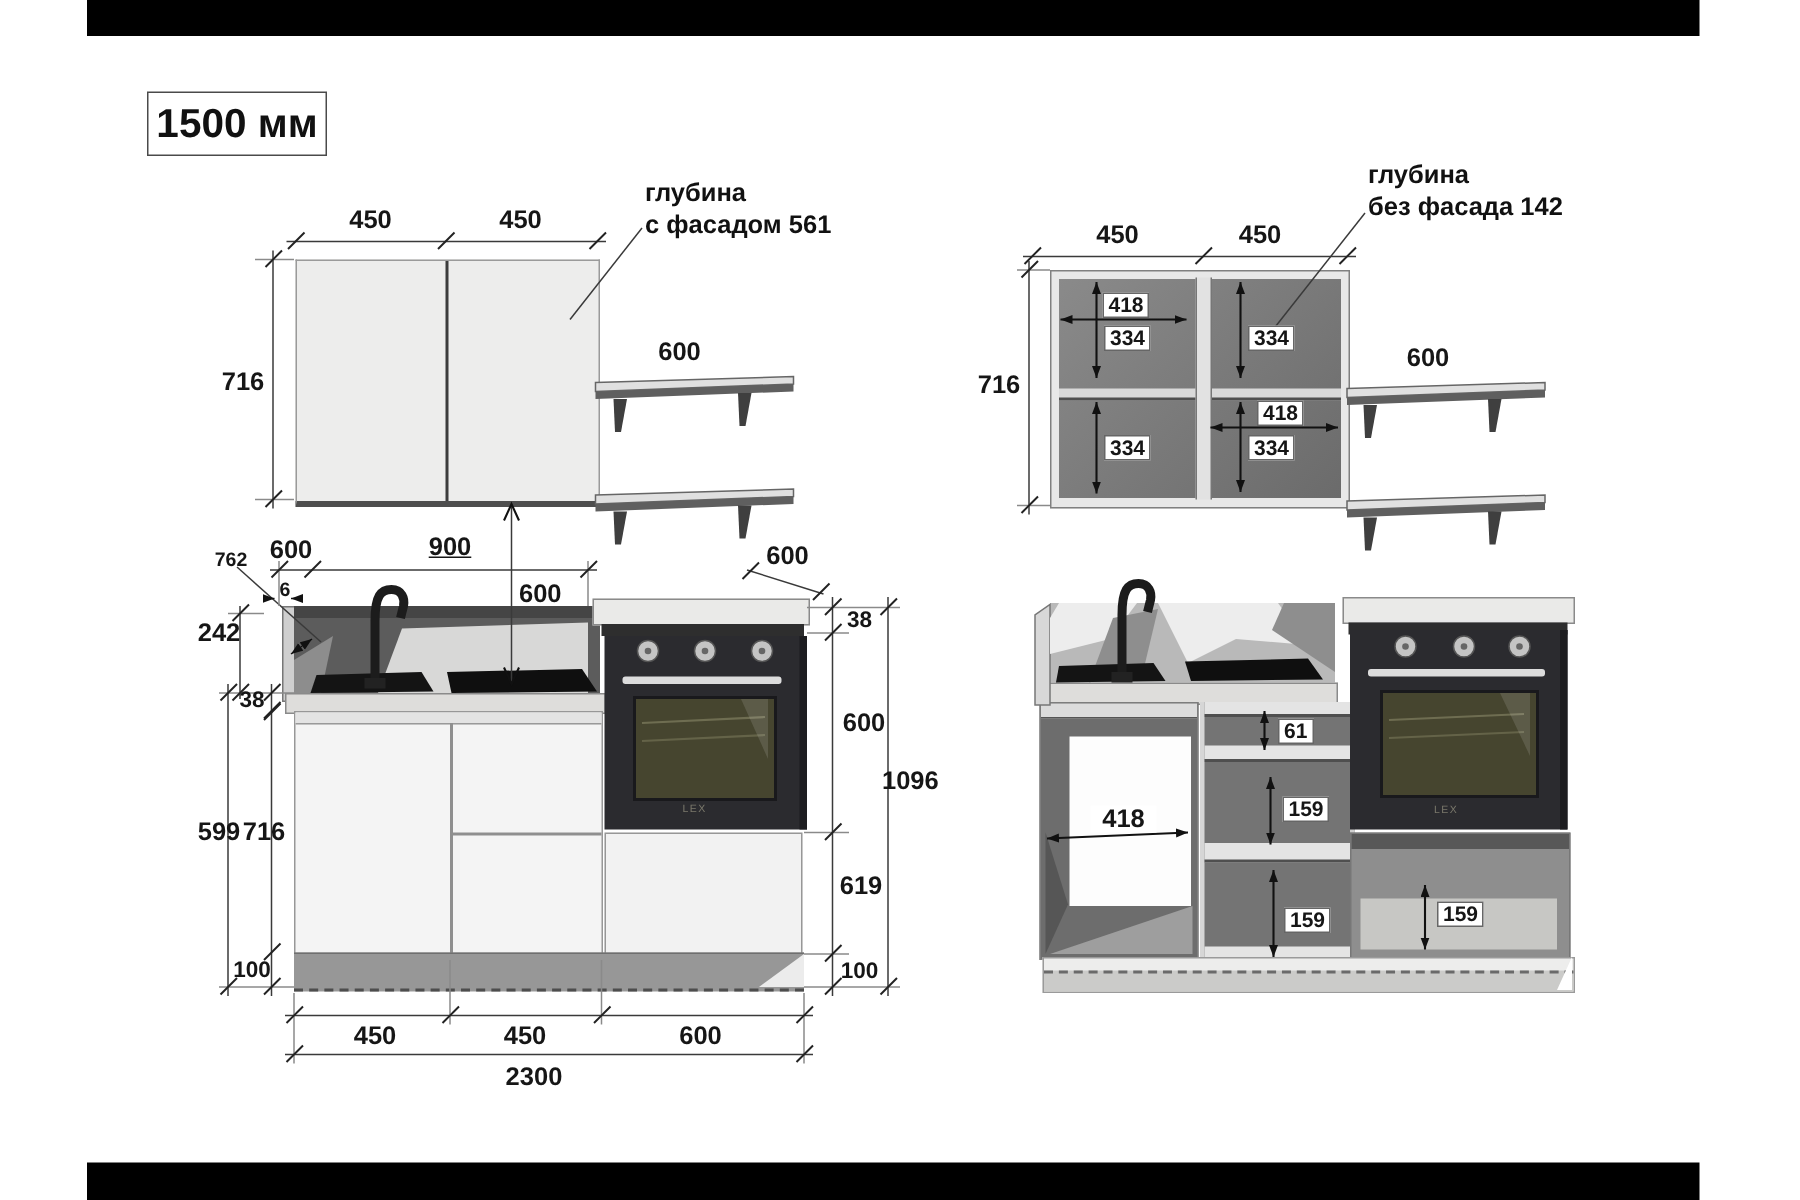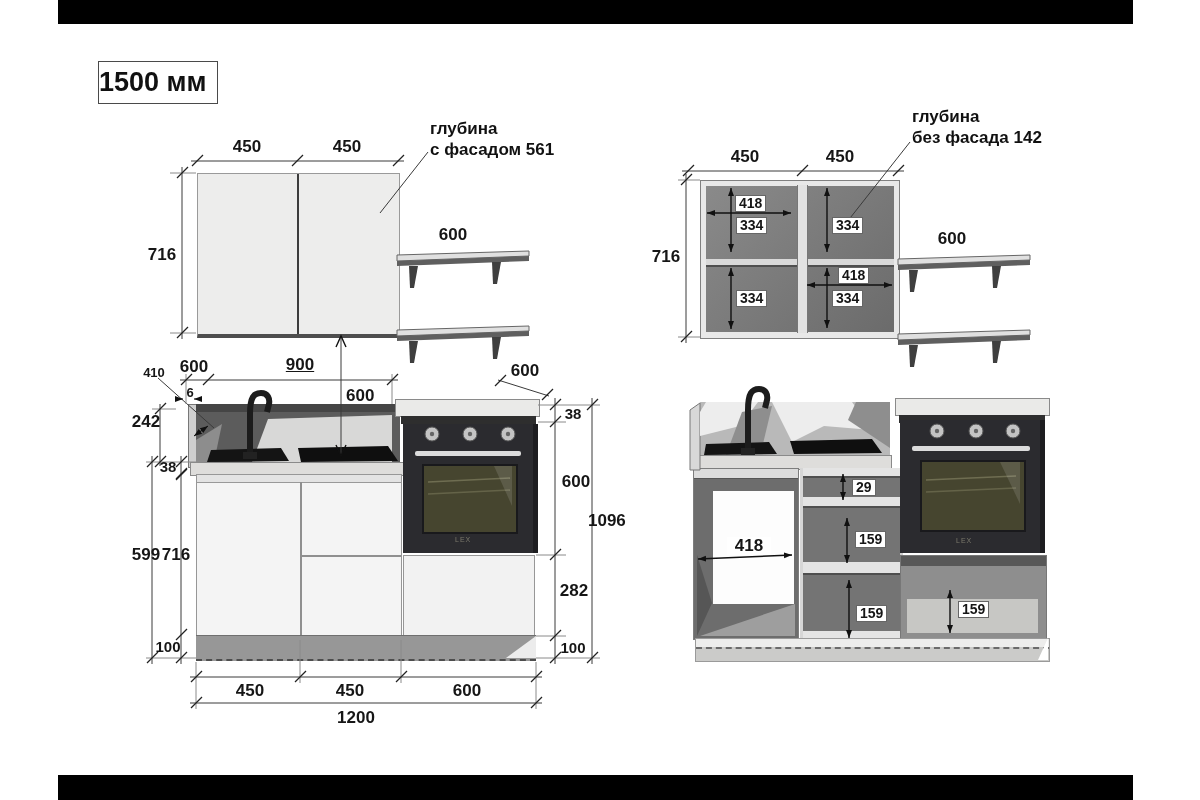--- a/index.html
+++ b/index.html
@@ -2,21 +2,21 @@
 <html><head>
 <meta charset="utf-8">
 <style>
   html,body{margin:0;padding:0;background:#fff;}
   .canvas{position:relative;width:1200px;height:800px;background:#fff;overflow:hidden;
           font-family:"Liberation Sans",sans-serif;}
   .bar{position:absolute;left:58px;width:1075px;background:#000;}
   .bar.top{top:0;height:24px;}
   .bar.bottom{top:775px;height:25px;}
   .title-box{position:absolute;left:98px;top:61px;width:118px;height:41px;border:1.5px solid #4a4a4a;
-             display:flex;align-items:center;font-weight:bold;font-size:27px;color:#111;}
+             display:flex;align-items:center;justify-content:center;font-weight:bold;font-size:27px;color:#111;}
   .dim{position:absolute;font-weight:bold;font-size:17px;color:#161616;text-align:center;line-height:1.05;z-index:30;}
   .dim.s15{font-size:15px;}
   .dim.s13{font-size:13px;}
   .dim.boxed{background:#fff;border:1px solid #666;font-size:14px;padding:0 3px;line-height:15px;}
   .note{position:absolute;font-weight:bold;font-size:17px;color:#111;line-height:1.25;z-index:30;text-align:left;}
   .brand{position:absolute;font-size:7px;color:#b8b49a;opacity:.55;letter-spacing:1px;z-index:8;}
   svg.overlay{position:absolute;left:0;top:0;z-index:20;pointer-events:none;}
   svg.shapes{position:absolute;left:0;top:0;z-index:6;pointer-events:none;}
   
   .wallcab{position:absolute;left:197px;top:173px;width:201px;height:160px;background:#ededec;
@@ -325,43 +325,43 @@
     <span>глубина</span><br>
     <span>без фасада 142</span>
   </div>
   <div class="dim boxed" style="left:735px;top:195px;">418</div>
   <div class="dim boxed" style="left:736px;top:217px;">334</div>
   <div class="dim boxed" style="left:736px;top:290px;">334</div>
   <div class="dim boxed" style="left:832px;top:217px;">334</div>
   <div class="dim boxed" style="left:838px;top:267px;">418</div>
   <div class="dim boxed" style="left:832px;top:290px;">334</div>
 
-  <div class="dim s13" style="left:137px;top:366px;width:34px;">410</div>
+  <div class="dim s13" style="left:137px;top:366px;width:34px;">762</div>
   <div class="dim" style="left:172px;top:358px;width:44px;">600</div>
   <div class="dim" style="left:275px;top:356px;width:50px;text-decoration:underline;">900</div>
   <div class="dim s13" style="left:183px;top:386px;width:14px;">6</div>
   <div class="dim" style="left:346px;top:387px;width:44px;text-align:left;">600</div>
 
   <div class="dim" style="left:128px;top:413px;width:36px;">242</div>
   <div class="dim s15" style="left:155px;top:459px;width:26px;">38</div>
   <div class="dim" style="left:126px;top:546px;width:40px;">599</div>
   <div class="dim" style="left:158px;top:546px;width:36px;">716</div>
   <div class="dim s15" style="left:153px;top:639px;width:30px;">100</div>
 
   <div class="dim" style="left:503px;top:362px;width:44px;">600</div>
   <div class="dim s15" style="left:559px;top:406px;width:28px;">38</div>
   <div class="dim" style="left:556px;top:473px;width:40px;">600</div>
   <div class="dim" style="left:588px;top:512px;width:48px;text-align:left;">1096</div>
-  <div class="dim" style="left:554px;top:582px;width:40px;">282</div>
+  <div class="dim" style="left:554px;top:582px;width:40px;">619</div>
   <div class="dim s15" style="left:558px;top:640px;width:30px;">100</div>
 
   <div class="dim" style="left:225px;top:682px;width:50px;">450</div>
   <div class="dim" style="left:325px;top:682px;width:50px;">450</div>
   <div class="dim" style="left:442px;top:682px;width:50px;">600</div>
-  <div class="dim" style="left:326px;top:709px;width:60px;">1200</div>
+  <div class="dim" style="left:326px;top:709px;width:60px;">2300</div>
 
   <div class="dim" style="left:727px;top:537px;width:44px;background:#fff;">418</div>
-  <div class="dim boxed" style="left:852px;top:479px;">29</div>
+  <div class="dim boxed" style="left:852px;top:479px;">61</div>
   <div class="dim boxed" style="left:855px;top:531px;">159</div>
   <div class="dim boxed" style="left:856px;top:605px;">159</div>
   <div class="dim boxed" style="left:958px;top:601px;">159</div>
 
 </div>
 
 </body></html>

